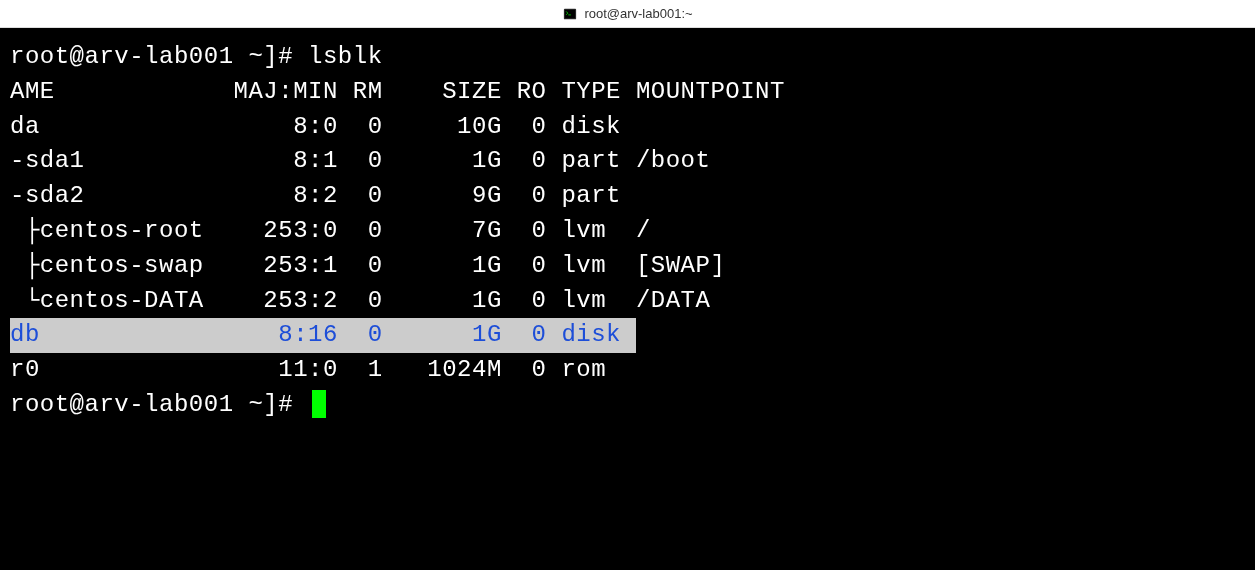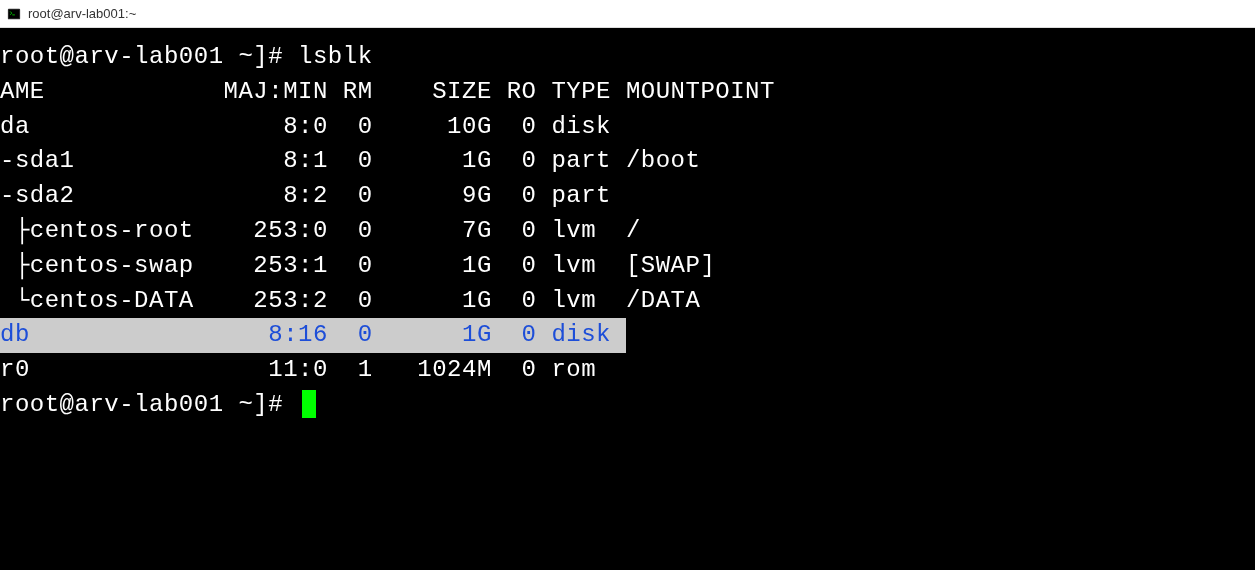--- a/index.html
+++ b/index.html
@@ -17,39 +17,40 @@
     .title-bar {
       height: 28px;
       background: #ffffff;
       display: flex;
       align-items: center;
       padding: 12px 6px;
       font-family: 'Segoe UI', Tahoma, sans-serif;
       font-size: 13px;
       color: #333;
       border-bottom: 1px solid #ddd;
+      justify-content: center;
     }
     .title-bar-icon {
       width: 16px;
       height: 16px;
       margin-right: 6px;
       display: inline-flex;
       align-items: center;
       justify-content: center;
     }
     .title-bar-icon svg {
       width: 14px;
       height: 14px;
     }
     .terminal {
       background: #000000;
       color: #ffffff;
       font-size: 24px;
       line-height: 1.45;
-      padding: 12px 0 12px 0;
+      padding: 12px 0 12px 10px;
       height: calc(100% - 28px);
       white-space: pre;
       letter-spacing: 0.5px;
       overflow: hidden;
     }
     .term-line {
       display: block;
     }
     .highlighted-line {
       background: #cccccc;

